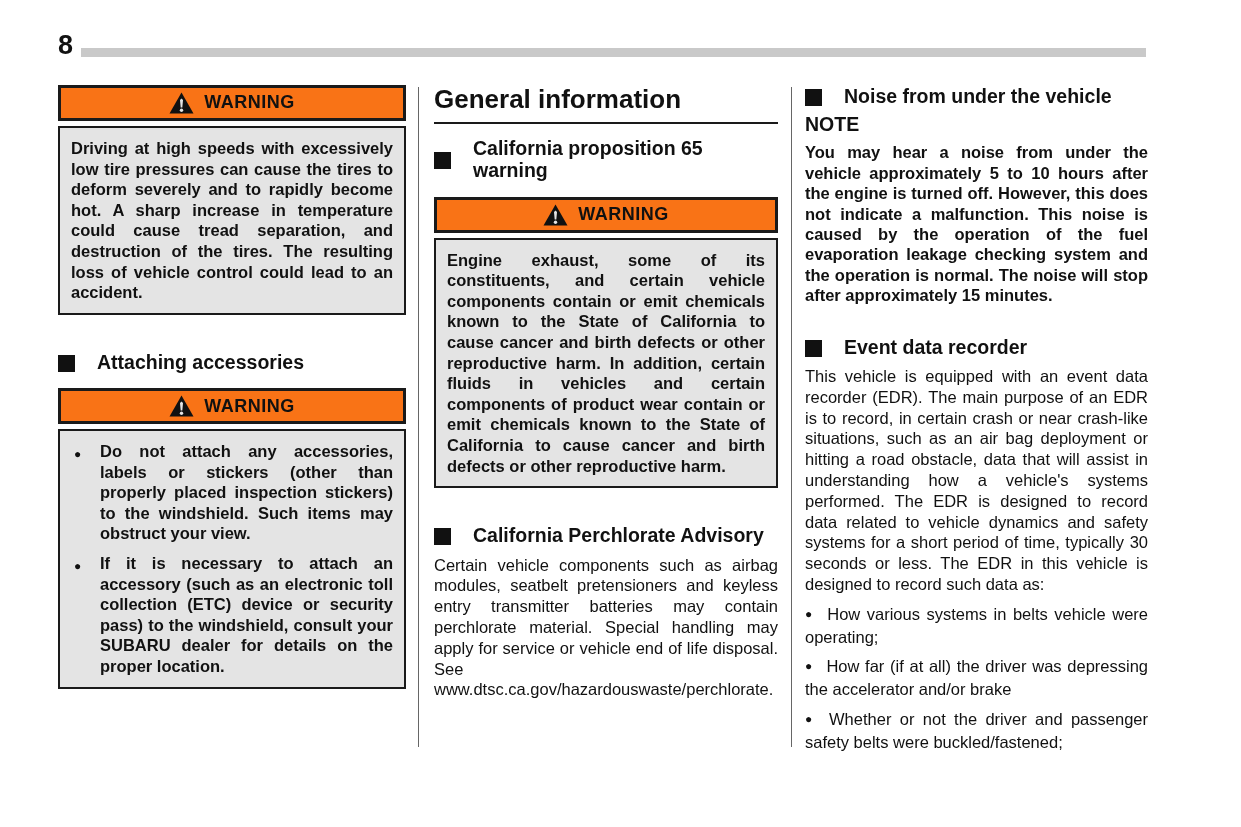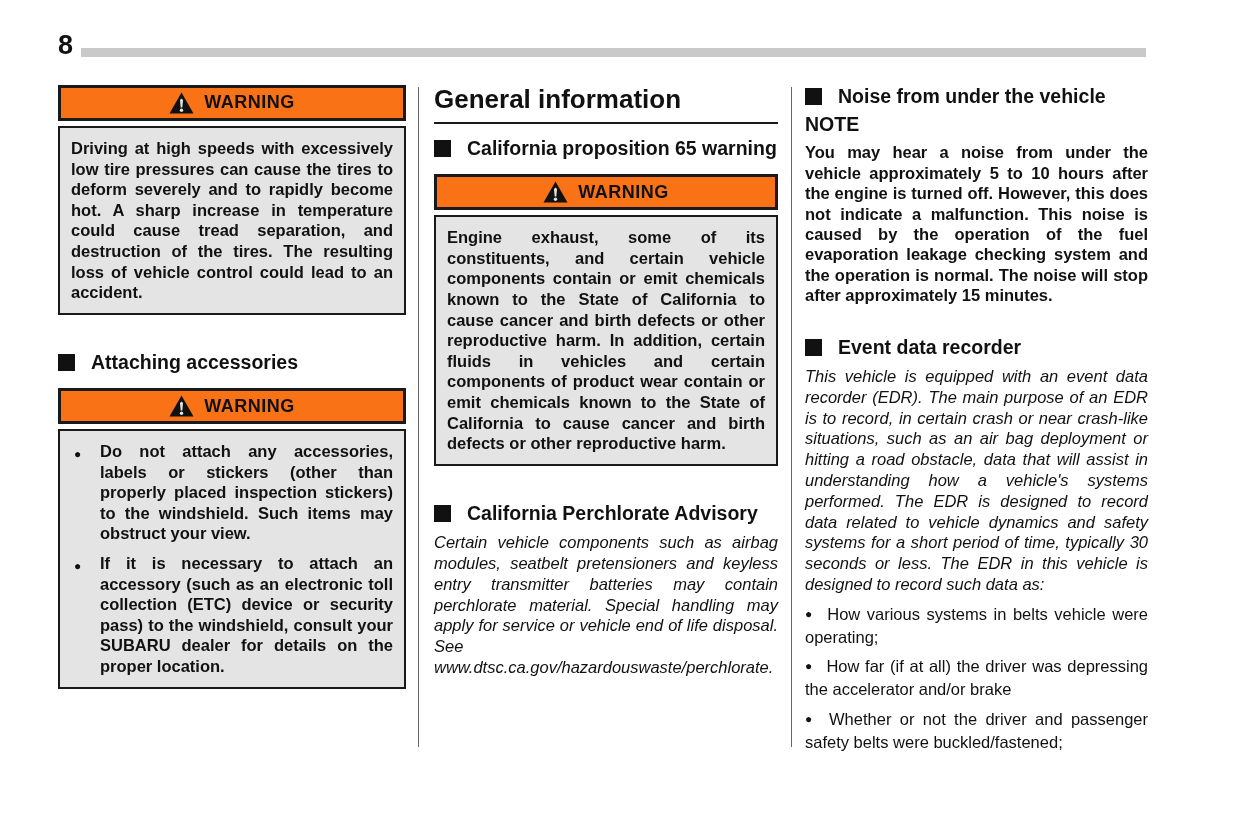--- a/index.html
+++ b/index.html
@@ -24,21 +24,21 @@
   .col2 { width:344px; }
   .col3 { width:343px; }
   .vsep1 { width:1px; background:#666; margin:2px 15px 6px 12px; }
   .vsep2 { width:1px; background:#666; margin:2px 13px 6px 13px; }
 
   
   .h1 {
     font-size:26px; font-weight:bold; line-height:1.15;
     border-bottom:2px solid #1a1a1a; padding-bottom:7px;
   }
-  .h2 { display:flex; gap:16px; font-size:19.5px; font-weight:bold; line-height:1.15; }
+  .h2 { display:flex; gap:22px; font-size:19.5px; font-weight:bold; line-height:1.15;align-items:center; }
   .sq { width:17px; height:17px; background:#111; flex:none; margin-top:3px; }
   .note-label { font-size:19.5px; font-weight:bold; margin-top:6px; }
 
   
   .warn-head {
     height:36px; border:3px solid #1a1a1a; background:#f97316;
     display:flex; align-items:center; justify-content:center; gap:10px;
     font-size:18px; font-weight:bold; letter-spacing:0.5px;
   }
   .warn-body {
@@ -53,21 +53,21 @@
   }
 
   
   .para { font-size:16.5px; line-height:20.8px; text-align:justify; }
   .para.bold { font-weight:bold; line-height:20.4px; }
   .b3 { font-size:16.5px; line-height:20.8px; text-align:justify; margin-top:9px; }
   .b3::before { content:"●"; font-size:12px; margin-right:13px; position:relative; top:-2px; }
 
   
   .mt6  { margin-top:6px; }
-  .mt8  { margin-top:8px;font-style:italic; }
+  .mt8  { margin-top:8px; }
   .mt13 { margin-top:13px; }
   .mt15 { margin-top:15px; }
   .mt30 { margin-top:30px; }
   .mt36 { margin-top:36px; }
 
   .warn-icon { flex:none; display:block; }
 </style>
 </head>
 <body>
 

